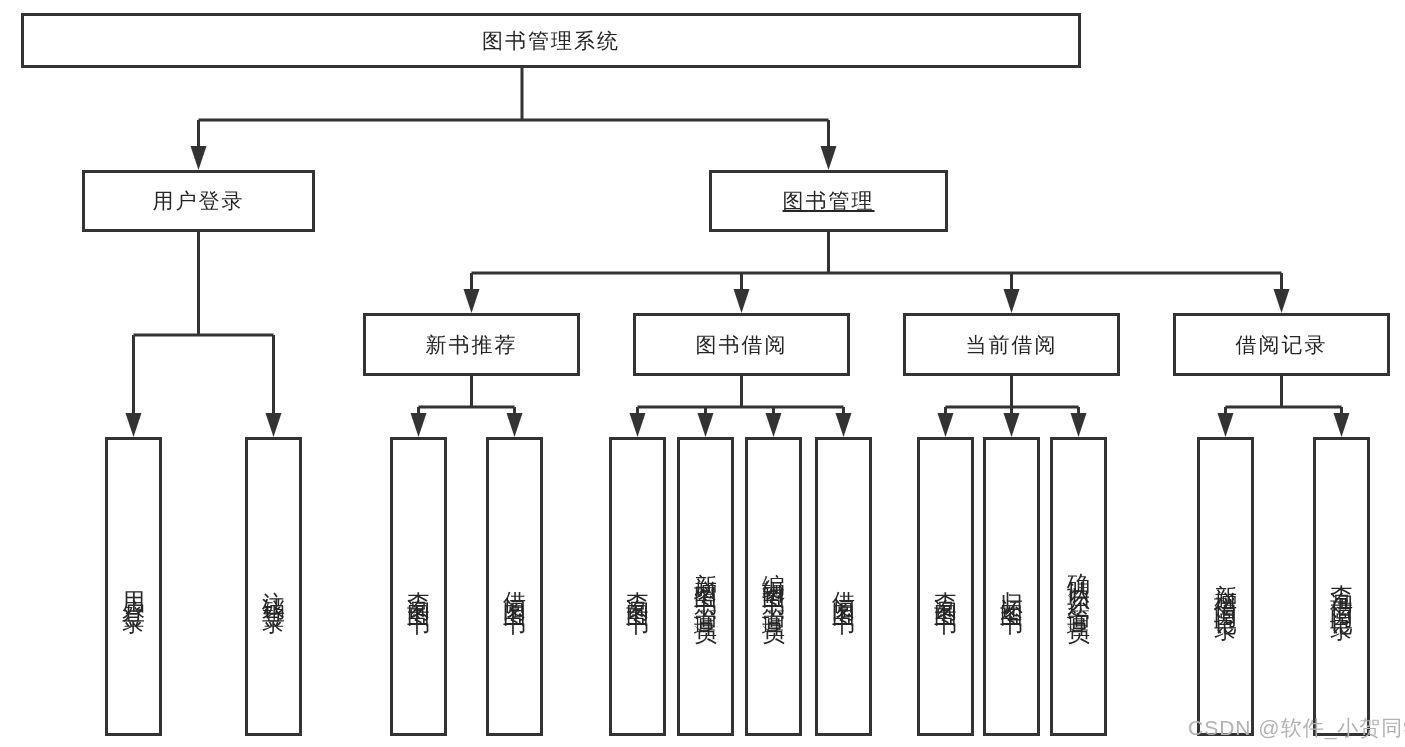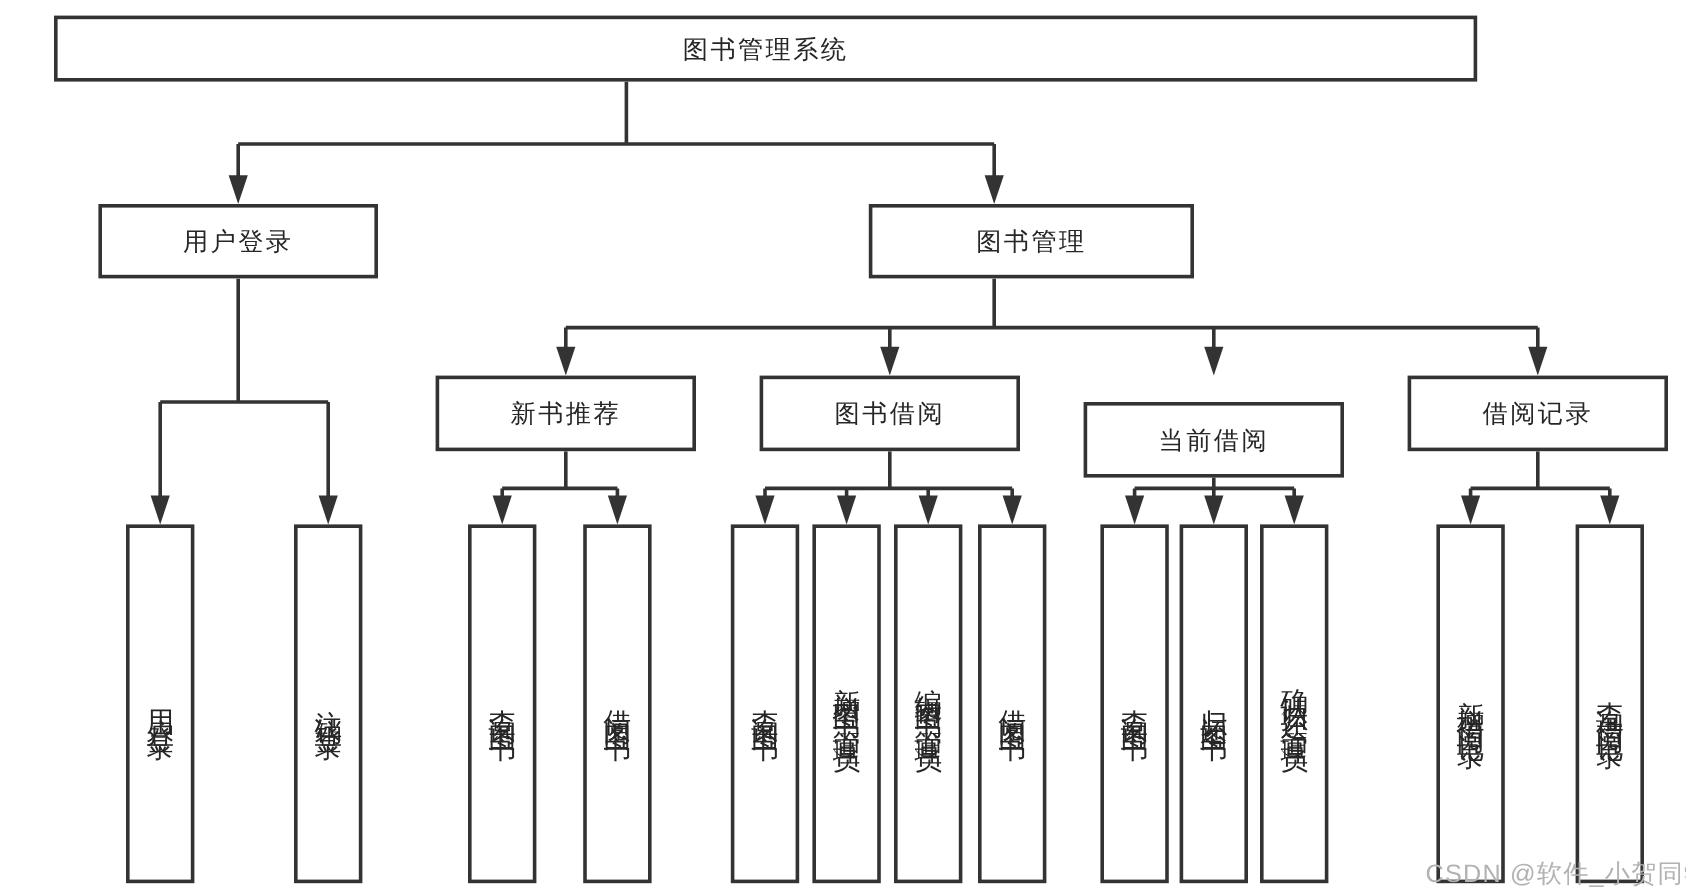--- a/index.html
+++ b/index.html
@@ -60,28 +60,28 @@
       <polygon points="765.5,413 781.5,413 773.5,437"></polygon>
       <polygon points="835.5,413 851.5,413 843.5,437"></polygon>
       <polygon points="937.5,413 953.5,413 945.5,437"></polygon>
       <polygon points="1003.5,413 1019.5,413 1011.5,437"></polygon>
       <polygon points="1070.5,413 1086.5,413 1078.5,437"></polygon>
       <polygon points="1217.5,413 1233.5,413 1225.5,437"></polygon>
       <polygon points="1333.5,413 1349.5,413 1341.5,437"></polygon>
     </g>
   </svg>
 
-  <div class="box hbox" style="left:21px;top:13px;width:1186px;height:55px;margin-left:24px;">图书管理系统</div>
+  <div class="box hbox" style="left:21px;top:13px;width:1060px;height:55px;">图书管理系统</div>
 
   <div class="box hbox" style="left:82px;top:170px;width:233px;height:62px;">用户登录</div>
-  <div class="box hbox" style="left:724px;top:170px;width:271px;height:62px;">图书管理</div>
+  <div class="box hbox" style="left:709px;top:170px;width:239px;height:62px;text-decoration:underline;">图书管理</div>
 
   <div class="box hbox" style="left:633px;top:313px;width:217px;height:63px;">图书借阅</div>
   <div class="box hbox" style="left:363px;top:313px;width:217px;height:63px;">新书推荐</div>
-  <div class="box hbox" style="left:903px;top:313px;width:217px;height:63px;margin-top:22px;">当前借阅</div>
+  <div class="box hbox" style="left:903px;top:313px;width:217px;height:63px;">当前借阅</div>
   <div class="box hbox" style="left:1173px;top:313px;width:217px;height:63px;">借阅记录</div>
 
   <div class="box vbox" style="left:105px;top:437px;width:57px;height:299px;">用户登录</div>
   <div class="box vbox" style="left:245px;top:437px;width:57px;height:299px;">注销登录</div>
 
   <div class="box vbox" style="left:390px;top:437px;width:57px;height:299px;">查询图书</div>
   <div class="box vbox" style="left:486px;top:437px;width:57px;height:299px;">借阅图书</div>
 
   <div class="box vbox" style="left:609px;top:437px;width:57px;height:299px;">查询图书</div>
   <div class="box vbox" style="left:677px;top:437px;width:57px;height:299px;">新增图书（管理员）</div>

